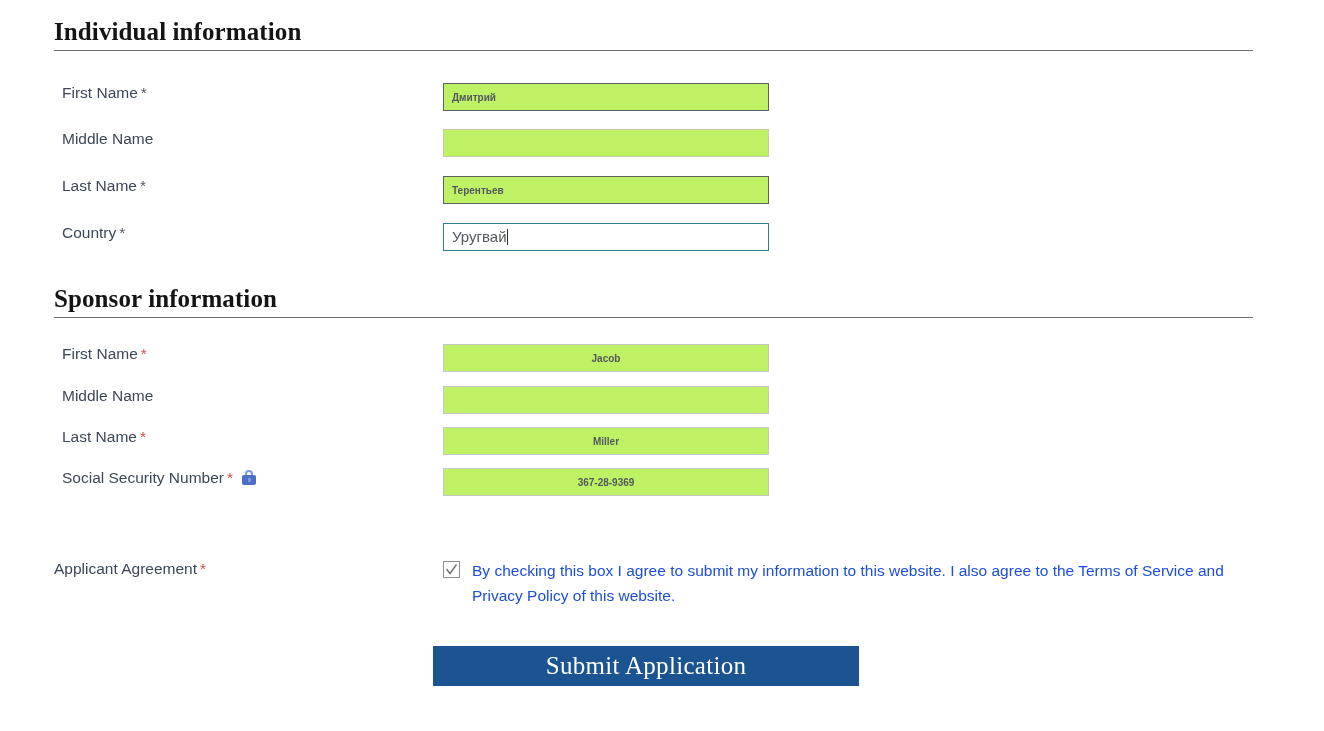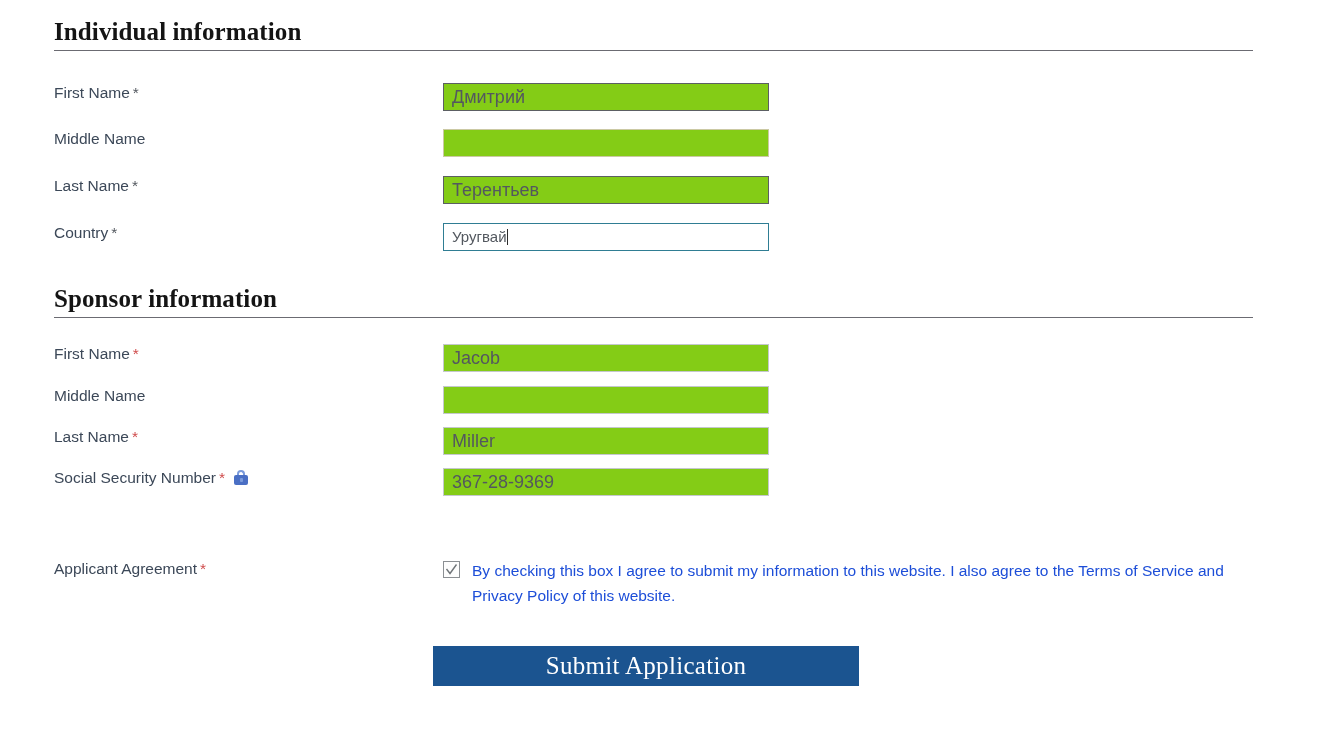--- a/index.html
+++ b/index.html
@@ -43,21 +43,21 @@
 
   
   .row {
     position: absolute;
     left: 54px;
     width: 1210px;
     height: 30px;
   }
   .label {
     position: absolute;
-    left: 0;
+    left: 8px;
     top: 0;
     font-size: 15.5px;
     line-height: 20px;
     color: #3c4858;
     white-space: nowrap;
   }
   .ast {
     font-size: 15.5px;
     padding-left: 3px;
   }
@@ -103,32 +103,33 @@
     border-radius: 1px;
   }
 
   
   .field {
     position: absolute;
     left: 389px;
     width: 326px;
     height: 28px;
     box-sizing: border-box;
-    background: #84cc16;
+    background: #bef264;
     border: 1px solid #bfc3c7;
     font-family: "Liberation Sans", sans-serif;
-    font-size: 18px;
+    font-size: 10px;
     color: #53585f;
     padding: 0 8px;
     line-height: 26px;
     outline: none;
+    font-weight: bold;
   }
   .field.dark   { border-color: #5c5f63; }
   .field.khaki  { border-color: #cbc9a3; }
-  .field.light  { border-color: #c4c8cc; }
+  .field.light  { border-color: #c4c8cc; text-align: center; }
 
   .caret-wrap {
     position: absolute;
     left: 389px;
     width: 326px;
     height: 28px;
     box-sizing: border-box;
     border: 1px solid #2f7d93;
     background: #fff;
   }

